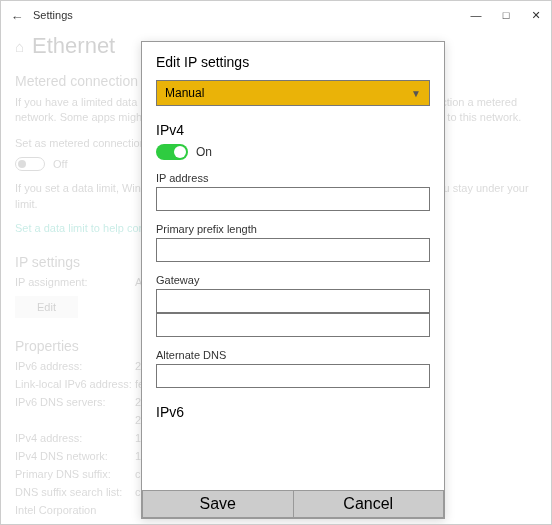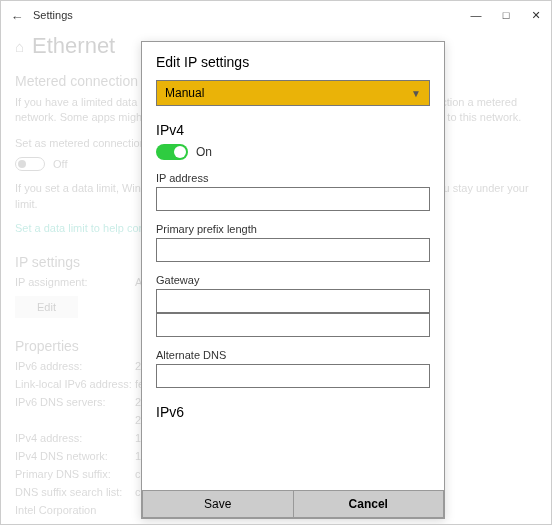--- a/index.html
+++ b/index.html
@@ -28,22 +28,22 @@
   .modal-body { padding: 12px 14px 0 14px; overflow: hidden; flex: 1; }
   .modal-title { font-size: 14px; font-weight: 400; margin-bottom: 10px; }
   .dropdown { width: 100%; height: 26px; border: 1px solid #777; display: flex; align-items: center; justify-content: space-between; padding: 0 8px; font-size: 12px; background: #eab308; }
   .chev { font-size: 10px; color: #555; }
   .group-h { font-size: 14px; margin-top: 16px; margin-bottom: 6px; }
   .toggle-on { width: 32px; height: 16px; background: #2ecc40; border-radius: 8px; position: relative; }
   .toggle-on::after { content: ""; position: absolute; width: 12px; height: 12px; background: #fff; border-radius: 50%; right: 2px; top: 2px; }
   .field-lbl { font-size: 11px; color: #333; margin-top: 12px; margin-bottom: 3px; display: block; }
   .field-input { width: 100%; height: 24px; border: 1px solid #777; padding: 0 6px; font-size: 12px; background: #fff; }
   .modal-footer { display: flex; border-top: 0; }
-  .modal-footer button { flex: 1; height: 28px; background: #ccc; border: 1px solid #999; font-size: 12px; cursor: default; margin: 0; }
-  .modal-footer button + button { border-left: none; font-weight: bold; }
+  .modal-footer button { flex: 1; height: 28px; background: #ccc; border: 1px solid #999; font-size: 16px; cursor: default; margin: 0; }
+  .modal-footer button + button { border-left: none; }
 </style>
 </head>
 <body>
 
 <div class="titlebar">
   <div class="back">←</div>
   <div class="title">Settings</div>
   <div class="winctrl">
     <div>—</div>
     <div>□</div>

